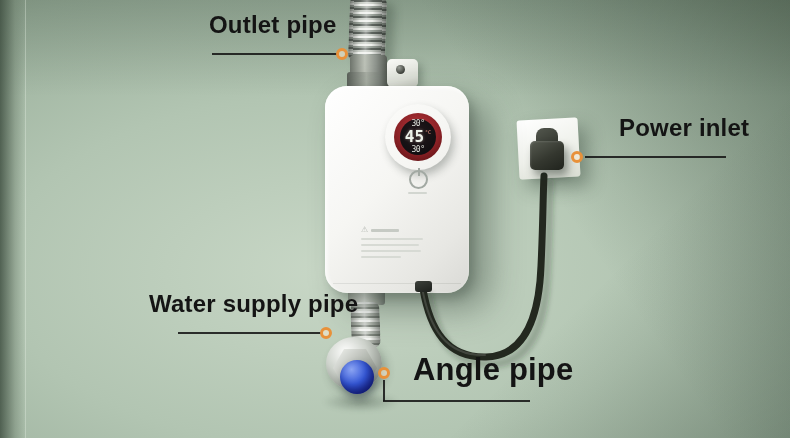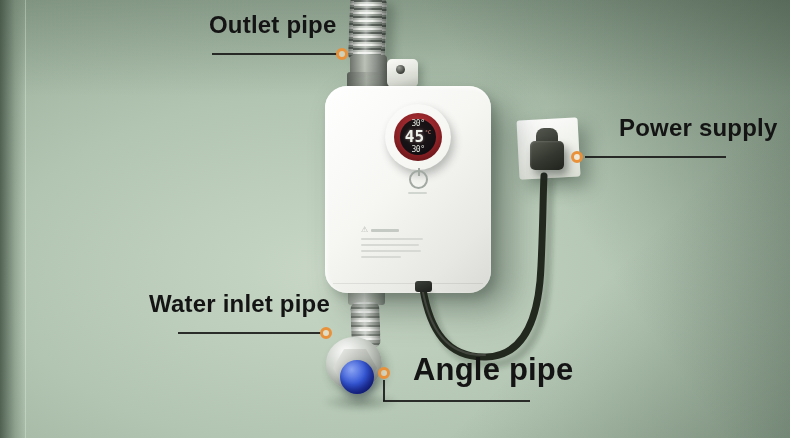--- a/index.html
+++ b/index.html
@@ -51,21 +51,21 @@
     background:radial-gradient(circle at 35% 28%, #fdfdfc, #cdd2cb 40%, #939991 72%, #686e68 100%);
     box-shadow:4px 6px 10px rgba(35,50,40,.3);}
   .valve-hex{position:absolute;left:333px;top:349px;width:44px;height:38px;
     clip-path:polygon(25% 0,75% 0,100% 50%,75% 100%,25% 100%,0 50%);
     background:linear-gradient(135deg,#f4f5f2,#aeb3ab 55%,#767b74);}
   .valve-knob{position:absolute;left:340px;top:360px;width:34px;height:34px;border-radius:50%;
     background:radial-gradient(circle at 34% 28%, #8ba4f2, #3558d8 45%, #1b2aa4 82%, #101b6e);
     box-shadow:inset -3px -5px 8px rgba(0,0,40,.45), 2px 4px 7px rgba(30,40,60,.35);}
 
   
-  .heater{position:absolute;left:325px;top:86px;width:166px;height:207px;border-radius:22px;
+  .heater{position:absolute;left:325px;top:86px;width:144px;height:207px;border-radius:22px;
     background:linear-gradient(135deg,#ffffff 0%,#f6f6f3 45%,#e7e7e3 80%,#d9d9d5 100%);
     box-shadow:20px 16px 34px rgba(35,50,40,.42), 5px 6px 10px rgba(35,50,40,.22),
                inset 2px 2px 4px rgba(255,255,255,.9);
     overflow:hidden;}
   .seam{position:absolute;border:2px solid transparent;border-radius:50%;}
   .seam.s1{left:-58px;top:26px;width:150px;height:290px;border-left-color:rgba(185,190,183,.5);transform:rotate(9deg);}
   .seam.s2{left:38px;top:-30px;width:170px;height:300px;border-right-color:rgba(200,204,198,.45);transform:rotate(-7deg);}
   .heater-bottom-seam{position:absolute;left:8px;bottom:9px;right:8px;height:1px;background:rgba(60,65,60,.10);}
 
   .disp-bezel{position:absolute;left:60px;top:18px;width:66px;height:66px;border-radius:50%;
@@ -193,27 +193,27 @@
   <div class="plug-top"></div>
   <div class="plug-body"></div>
 
   <div>
     <span class="lbl" style="left:209px;top:11px;">Outlet pipe</span>
     <div class="lead lead-h" style="left:212px;top:53px;width:126px;"></div>
     <span class="dot" style="left:336px;top:48px;"></span>
   </div>
 
   <div>
-    <span class="lbl" style="left:619px;top:114px;">Power supply</span>
+    <span class="lbl" style="left:619px;top:114px;">Power inlet</span>
     <div class="lead lead-h" style="left:585px;top:156px;width:141px;"></div>
     <span class="dot" style="left:571px;top:151px;"></span>
   </div>
 
   <div>
-    <span class="lbl" style="left:149px;top:290px;">Water inlet pipe</span>
+    <span class="lbl" style="left:149px;top:290px;">Water supply pipe</span>
     <div class="lead lead-h" style="left:178px;top:332px;width:143px;"></div>
     <span class="dot" style="left:320px;top:327px;"></span>
   </div>
 
   <div>
     <span class="lbl lbl-big" style="left:413px;top:352px;">Angle pipe</span>
     <span class="dot" style="left:378px;top:367px;"></span>
     <div class="lead lead-v" style="left:383px;top:380px;height:21px;"></div>
     <div class="lead lead-h" style="left:383px;top:400px;width:147px;"></div>
   </div>

